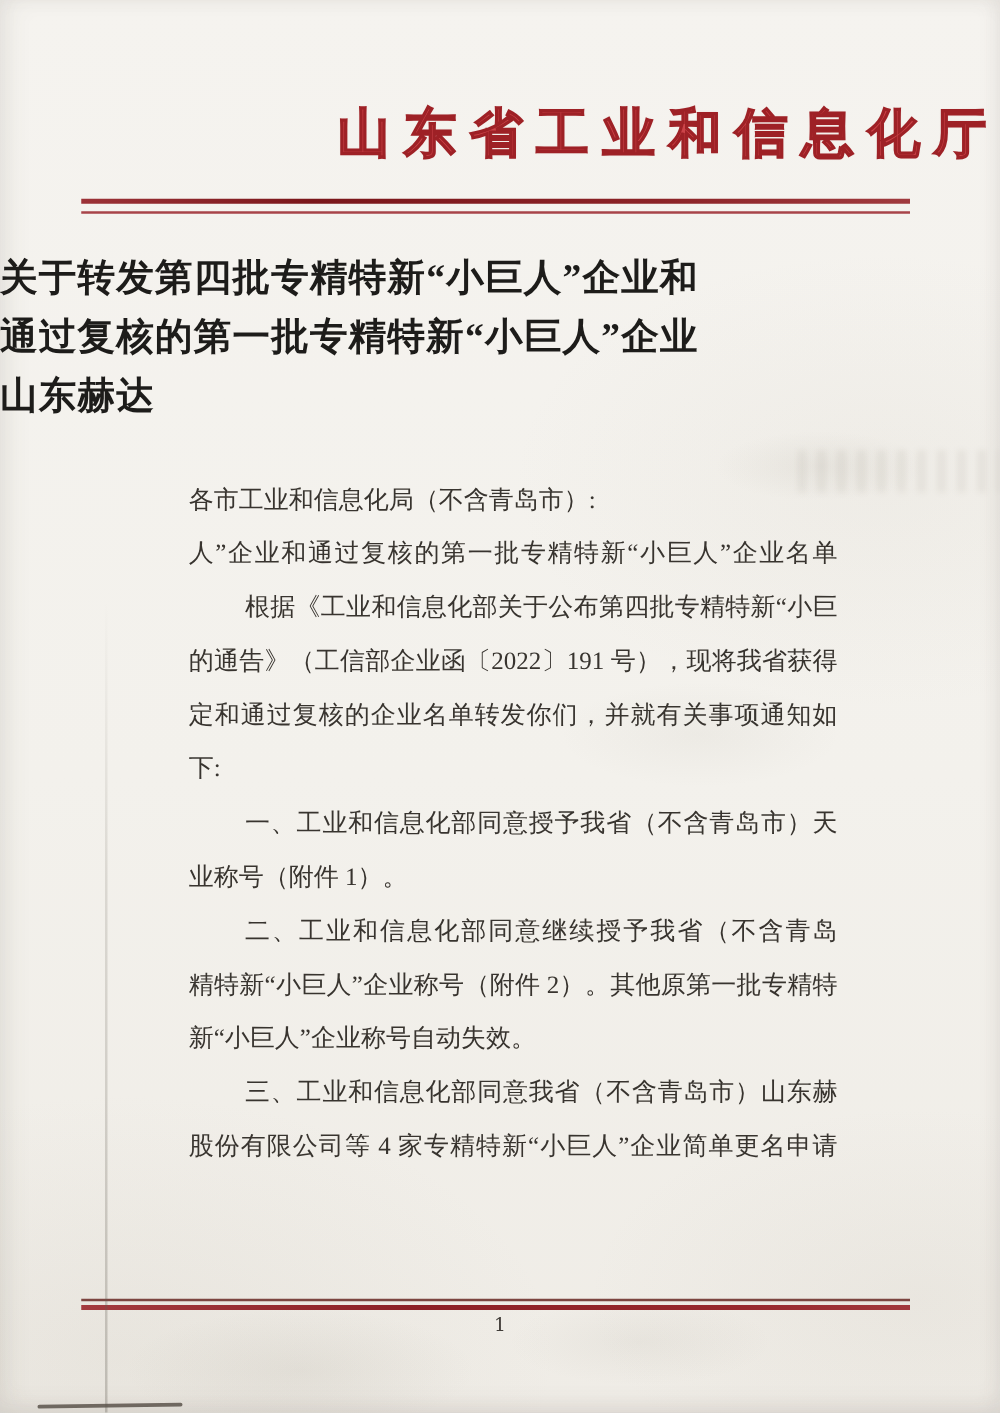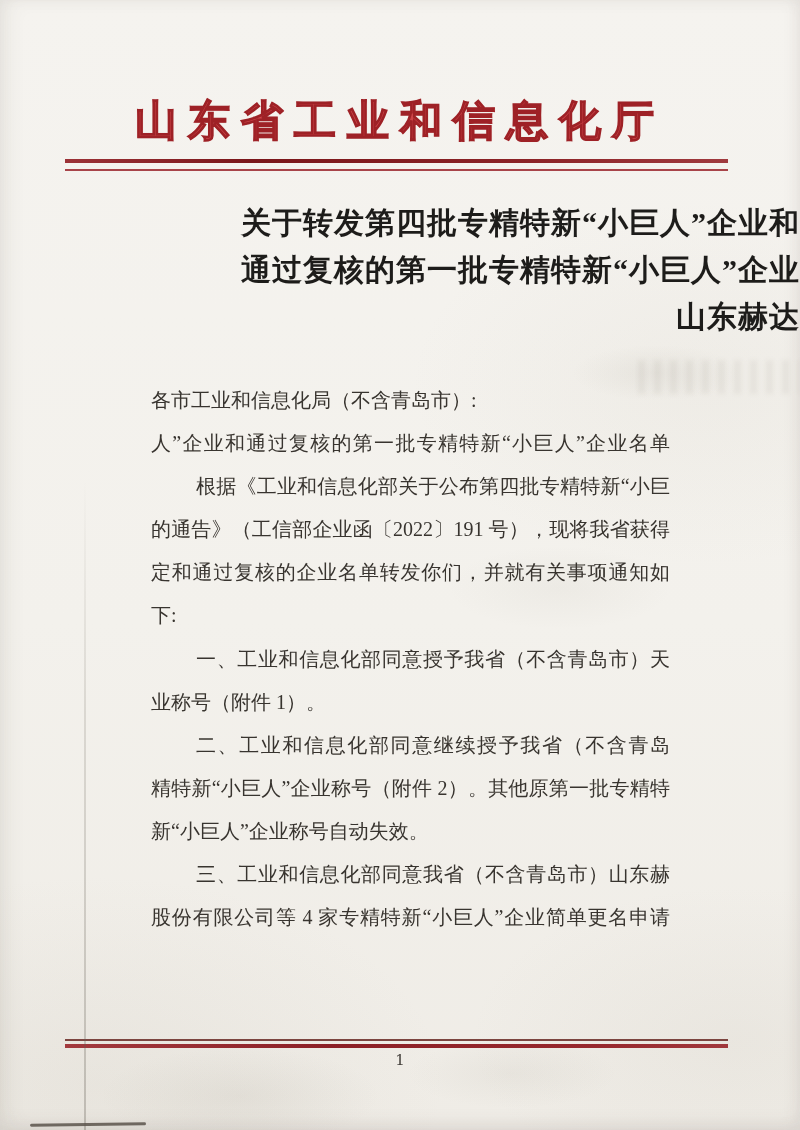--- a/index.html
+++ b/index.html
@@ -28,22 +28,22 @@
     background:
       radial-gradient(120px 40px at 82% 33%, rgba(150,143,128,0.10), transparent 70%),
       radial-gradient(160px 60px at 70% 52%, rgba(150,143,128,0.07), transparent 70%),
       radial-gradient(200px 70px at 30% 97%, rgba(140,133,118,0.10), transparent 70%),
       radial-gradient(150px 50px at 64% 95%, rgba(140,133,118,0.08), transparent 70%);
     pointer-events: none;
   }
 
   .agency-title {
     position: absolute;
-    top: 95px; left: 0; right: 0;
-    text-align: center;
+    top: 82px; left: 0; right: 0;
+    text-align: right;
     font-size: 42px;
     line-height: 52px;
     font-weight: 700;
     letter-spacing: 11px;
     color: #cc4449;
     -webkit-text-stroke: 1.3px #9e2126;
     text-shadow: 0 0 1px rgba(158,33,38,0.55);
     white-space: nowrap;
   }
 
@@ -51,21 +51,21 @@
   .rule.header-thick { top: 159px; height: 4px;
     background: linear-gradient(90deg, #9c3237, #7a161a 28%, #8c2327 70%, #a03a3e); }
   .rule.header-thin  { top: 169px; height: 2px; background: #a84449; }
   .rule.footer-thin  { top: 1039px; height: 2px; background: #7c4540; }
   .rule.footer-thick { top: 1044px; height: 4px;
     background: linear-gradient(90deg, #a33a3e, #8c2026 40%, #97282d 80%, #a1383c); }
 
   .doc-title {
     position: absolute;
     top: 199px; left: 0; right: 0;
-    text-align: right;
+    text-align: left;
     font-size: 30px;
     line-height: 47px;
     font-weight: 700;
     letter-spacing: 1px;
     color: #1d1c1a;
   }
   .doc-title .title-line { height: 47px; overflow: hidden; }
 
   .body-text {
     position: absolute;

